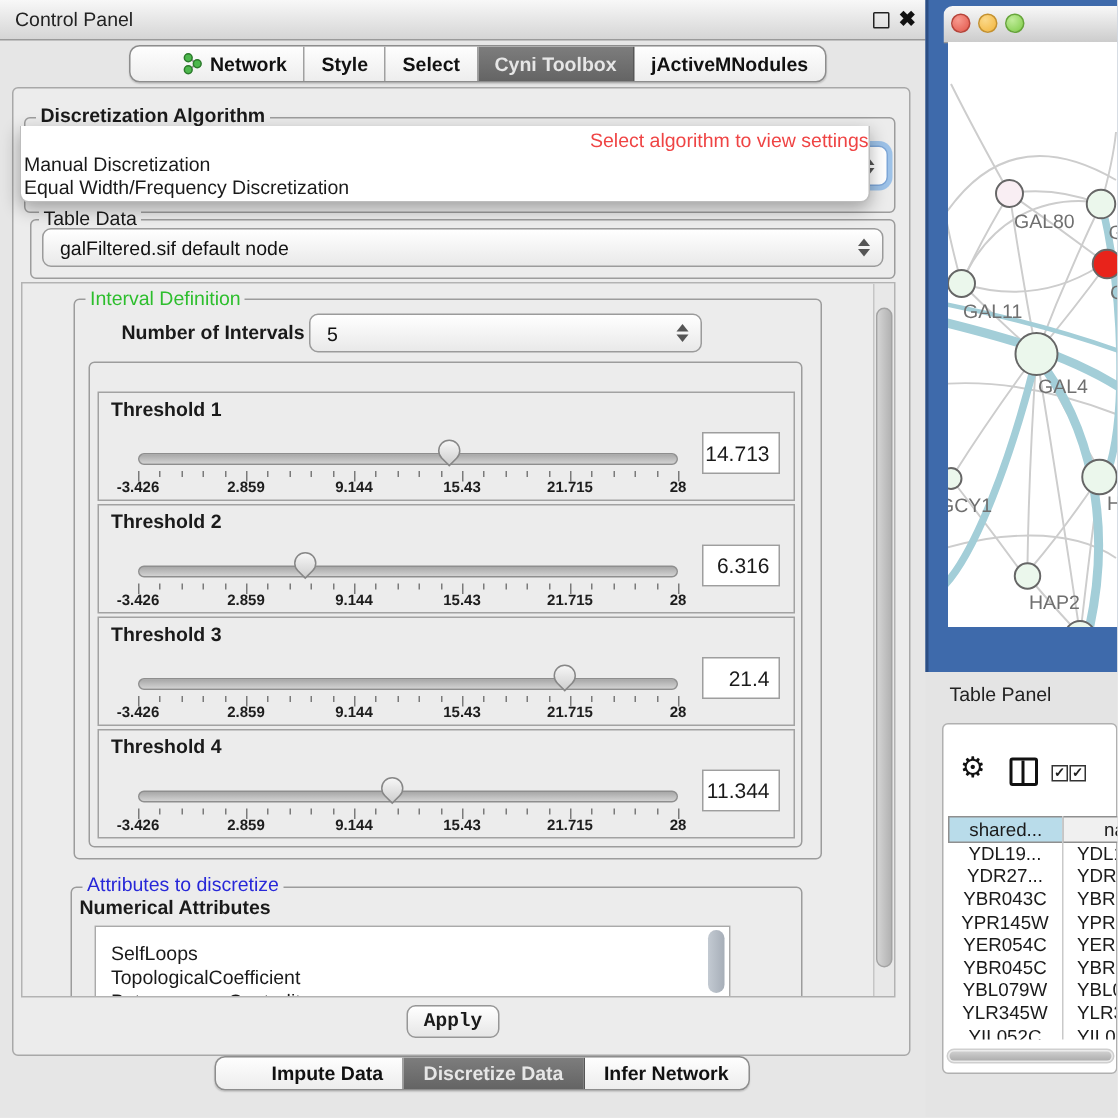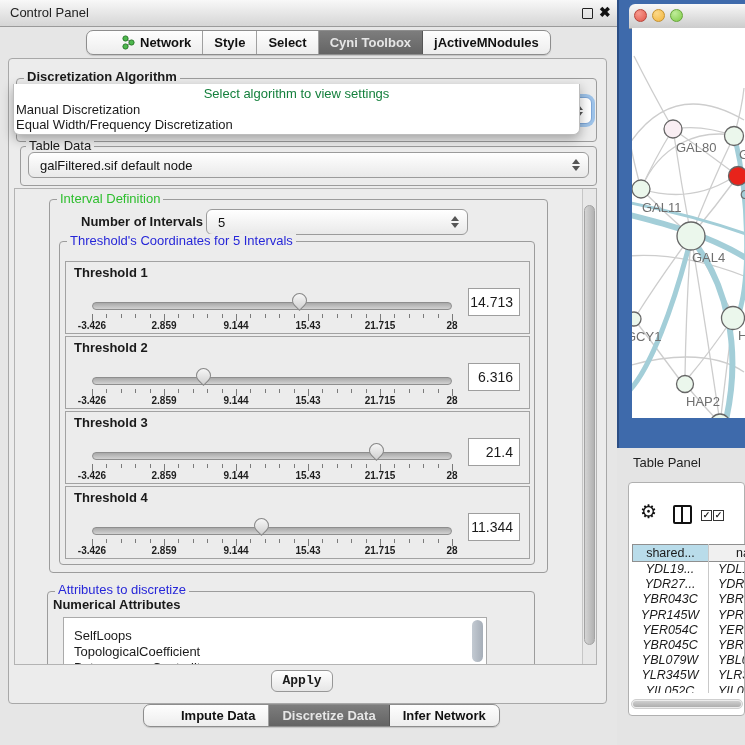--- a/index.html
+++ b/index.html
@@ -27,21 +27,21 @@
 
   .combo{background:linear-gradient(#ffffff,#e9e9e9);border:1px solid #9b9b9b;border-radius:6px;box-sizing:border-box;}
   .combo .val{position:absolute;left:11px;top:5px;font-size:13px;color:#111;}
   .spin{position:absolute;right:8px;top:50%;transform:translateY(-50%);width:8px;height:12px;}
   .spin:before,.spin:after{content:"";position:absolute;left:0;border-left:4px solid transparent;border-right:4px solid transparent;}
   .spin:before{top:0;border-bottom:5px solid #555;}
   .spin:after{bottom:0;border-top:5px solid #555;}
 
   
   .popup{left:13px;top:84px;width:565px;height:50px;background:#fff;border:1px solid #bdbdbd;border-top:none;border-radius:0 0 6px 6px;box-shadow:0 4px 12px rgba(0,0,0,.32);z-index:60;}
-  .popup .p0{left:0;top:2px;width:100%;text-align:center;color:#15803d;font-size:13px;}
+  .popup .p0{left:0;top:2px;width:100%;text-align:right;color:#ef4444;font-size:13px;}
   .popup .p1{left:2px;top:18px;font-weight:normal;font-size:13px;}
   .popup .p2{left:2px;top:33px;font-size:13px;}
 
   .focuscombo{left:30px;top:97px;width:562px;height:27px;background:#fff;border:1px solid #7ea7d8;border-radius:6px;box-shadow:0 0 0 3px rgba(92,160,230,.55);box-sizing:border-box;z-index:5;}
 
   
   .scrollpane{left:14px;top:188px;width:583px;height:477px;background:#ececec;border:1px solid #b3b3b3;box-sizing:border-box;overflow:hidden;}
   .vsb-track{left:567px;top:0;width:14px;height:475px;background:#e8e8e8;border-left:1px solid #c6c6c6;}
 
   .threshold-panel{position:absolute;left:50px;width:463px;height:71px;border:1px solid #a2a2a2;background:#ececec;}
@@ -71,21 +71,21 @@
   .tp-region{left:617px;top:448px;width:128px;height:297px;background:#e4e4e4;}
   .tp-title-text{left:633px;top:455px;font-size:13px;color:#222;}
   .tp-white{left:628px;top:482px;width:117px;height:234px;background:#fff;border:1px solid #b0b0b0;border-radius:4px;box-sizing:border-box;}
   .gear{position:absolute;left:11px;top:17px;font-size:19px;color:#111;}
   .colic{position:absolute;left:44px;top:22px;width:15px;height:15px;border:2px solid #111;border-radius:2px;}
   .colic:before{content:"";position:absolute;left:6px;top:0;width:2px;height:15px;background:#111;}
   .cb{position:absolute;top:27px;width:9px;height:9px;border:1.5px solid #333;font-size:9px;line-height:9px;text-align:center;color:#222;font-weight:bold;}
   .tp-header{position:absolute;left:3px;top:61px;height:18px;}
   .hc{position:absolute;top:0;height:18px;border:1px solid #8f8f8f;box-sizing:border-box;font-size:12.5px;text-align:center;line-height:16px;overflow:hidden;white-space:nowrap;}
   .tp-rows{position:absolute;left:3px;top:79px;width:112px;height:131px;overflow:hidden;}
-  .tp-row{position:relative;height:15.2px;font-size:12.5px;line-height:15px;white-space:nowrap;font-style:italic;}
+  .tp-row{position:relative;height:15.2px;font-size:12.5px;line-height:15px;white-space:nowrap;}
   .tp-c1{position:absolute;left:0;width:76px;text-align:center;overflow:hidden;}
   .tp-c2{position:absolute;left:80px;padding-left:6px;overflow:hidden;}
   .coldiv{position:absolute;left:79px;top:61px;width:1px;height:149px;background:#c9c9c9;}
   .hsb{position:absolute;left:2px;top:216px;width:112px;height:10px;background:#ececec;border:1px solid #cfcfcf;border-radius:5px;box-sizing:border-box;}
   .hsb-thumb{position:absolute;left:1px;top:1px;width:108px;height:6px;border-radius:4px;background:linear-gradient(#cfcfcf,#aeaeae);}
 </style>
 </head>
 <body>
 
 <div id="root">
@@ -150,21 +150,20 @@
     <div class="abs group" style="left:34px;top:10px;width:497px;height:372px;"></div>
     <div class="abs gtitle" style="left:42px;top:3px;color:#2dbe2d;">Interval Definition</div>
 
     <div class="abs" style="left:66px;top:20px;line-height:26px;font-weight:bold;">Number of Intervals</div>
     <div class="abs combo" style="left:191px;top:20px;width:262px;height:26px;">
       <span class="val">5</span>
       <span class="spin"></span>
     </div>
 
     <div class="abs group" style="left:44px;top:52px;width:474px;height:322px;"></div>
-    <div class="abs gtitle" style="left:52px;top:45px;color:#2727d8;">Threshold's Coordinates for 5 Intervals</div>
 
     <div class="threshold-panel" style="top:72px;">
       <div class="tp-title">Threshold 1</div>
       <div class="track"></div>
       <div class="sthumb" style="left: 226.291px;"></div>
       <div class="ticks">
           <div class="tick major" style="left: 26px;"></div>
           <div class="tick" style="left: 40.4px;"></div>
           <div class="tick" style="left: 54.8px;"></div>
           <div class="tick" style="left: 69.2px;"></div>

